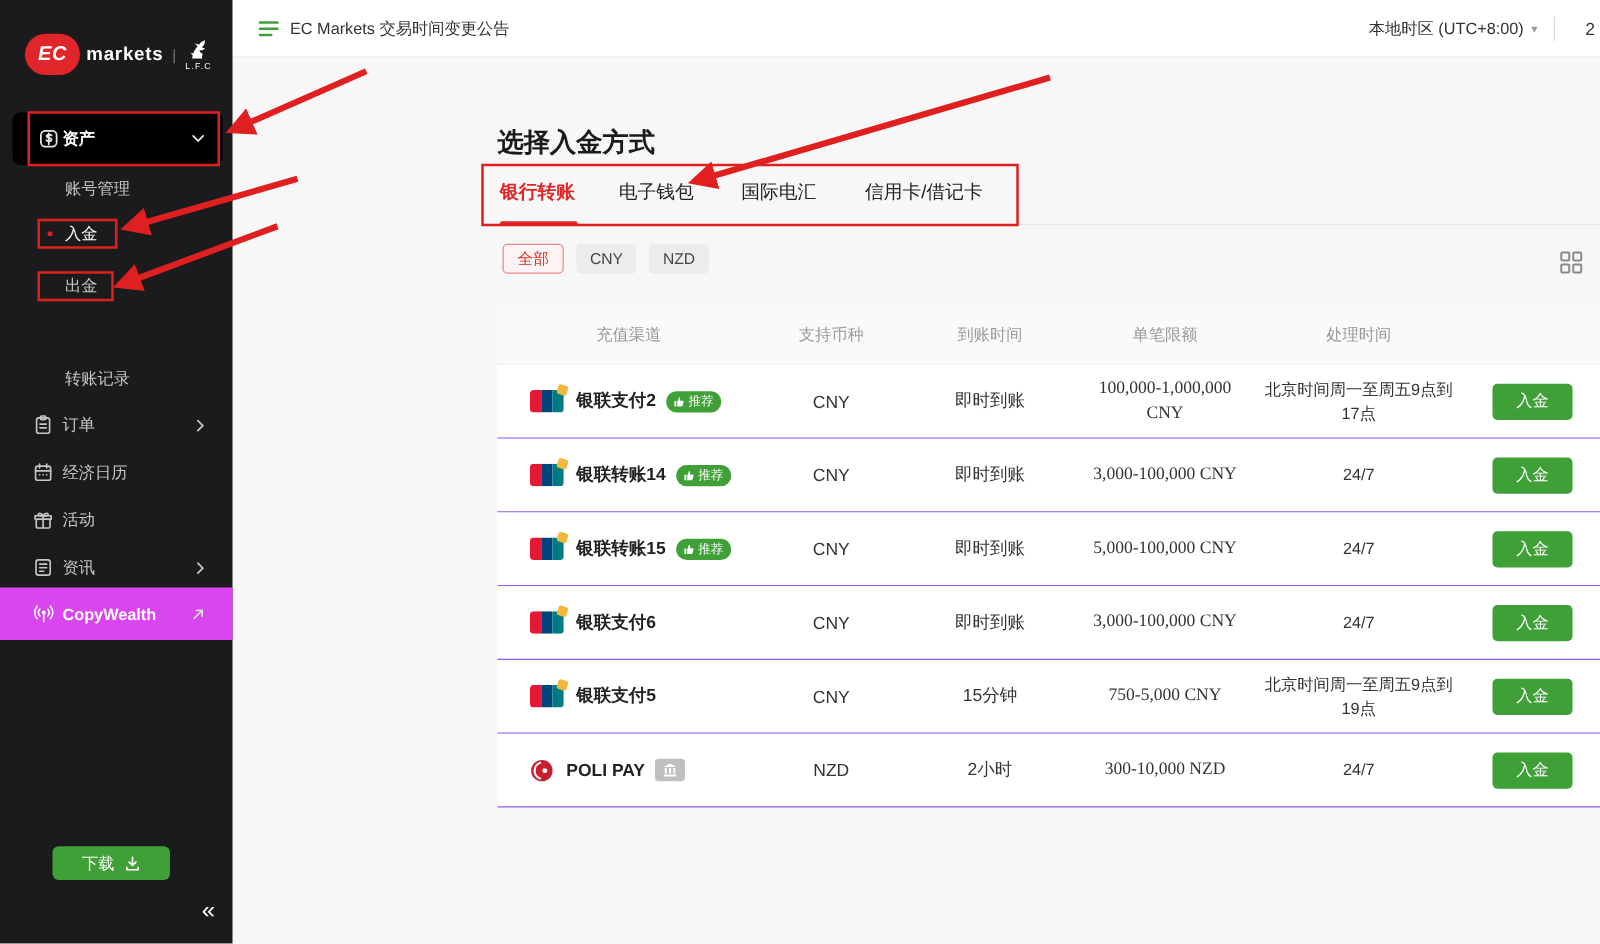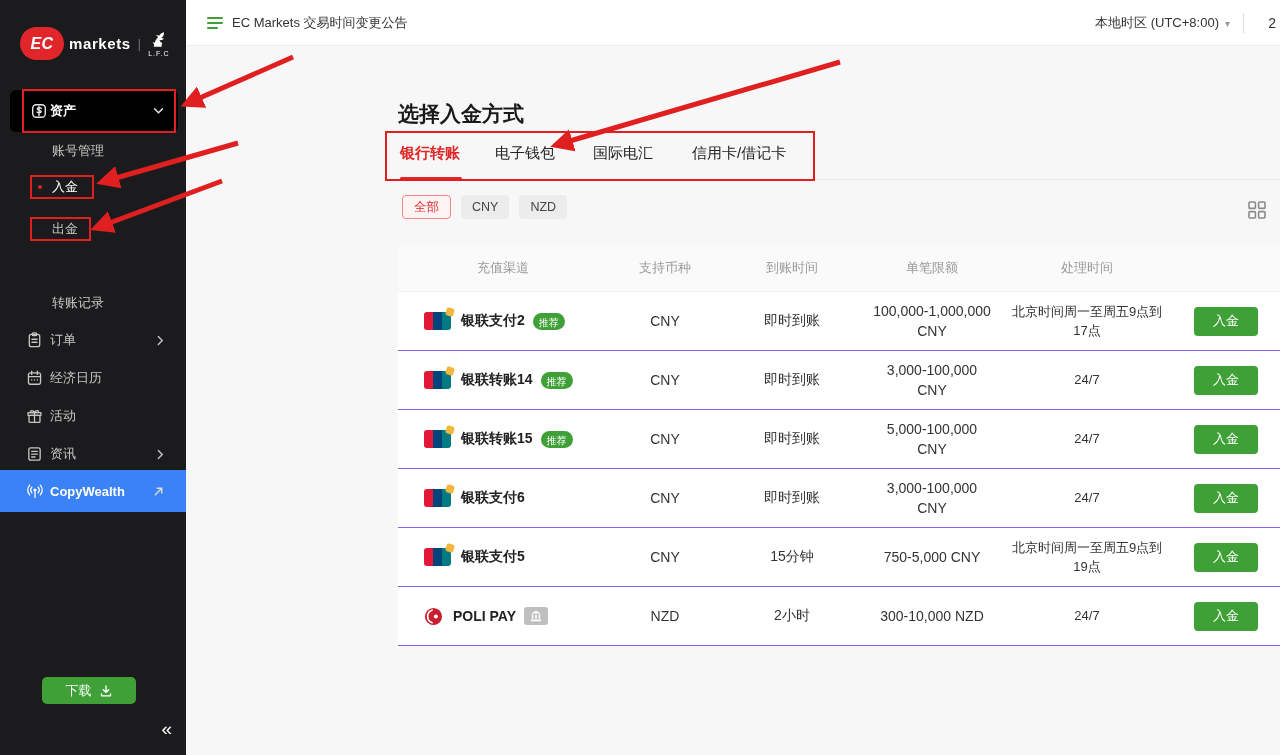--- a/index.html
+++ b/index.html
@@ -28,21 +28,21 @@
   .item-deposit { top:168px; height:38px; }
   .item-deposit .lbl { color:#fff; }
   .active-dot { position:absolute; left:38px; top:50%; width:4px; height:4px; margin-top:-2px; border-radius:50%; background:#e02020; }
   .item-withdraw { top:210px; height:38px;padding-left:48px; }
   .item-wallet { top:248px; height:34px; }
   .item-records { top:286px; height:34px; }
   .item-orders { top:322px; height:36px; }
   .item-calendar { top:360px; height:36px; }
   .item-activities { top:398px; height:36px; }
   .item-news { top:436px; height:36px; }
-  .item-copywealth { top:470px; height:42px; background:#3b82f6; }
+  .item-copywealth { top:470px; height:42px; background:#d946ef; }
   .item-copywealth .lbl { color:#fff; font-weight:bold; font-size:13px; }
 
   .download-btn { position:absolute; left:42px; top:677px; width:94px; height:27px; background:#3fa037; border:none; border-radius:5px; color:#fff; font-size:13px; display:flex; align-items:center; justify-content:center; gap:7px; cursor:pointer; }
   .collapse { position:absolute; right:14px; top:718px; color:#fff; font-size:19px; cursor:pointer; }
 
   
   .topbar { position:absolute; left:186px; top:0; width:1094px; height:46px; background:#fff; border-bottom:1px solid #ececec; z-index:1; }
   .announce { position:absolute; left:21px; top:0; height:46px; display:flex; align-items:center; gap:9px; color:#333; font-size:13px; cursor:pointer; }
   .ann-icon { display:flex; flex-direction:column; gap:3px; }
   .ann-icon i { display:block; height:2px; background:#3fa037; border-radius:1px; }
@@ -71,28 +71,28 @@
   
   .table { position:absolute; left:398px; top:245px; width:882px; background:#fff; }
   .t-row { display:flex; align-items:center; border-bottom:1px solid #8b5cf6; background:#fff; }
   .t-head { height:47px; background:#fafafa; border-bottom:1px solid #f0f0f0; }
   .t-head .cell { color:#9a9a9a; font-size:13px; }
   .cell { display:flex; align-items:center; justify-content:center; text-align:center; font-size:14px; color:#333; }
   .c-channel { width:210px; justify-content:flex-start; padding-left:26px; text-align:left; }
   .t-head .c-channel { justify-content:center; padding-left:0; }
   .c-currency { width:114px; }
   .c-arrival { width:140px; }
-  .c-limit { width:140px; }
+  .c-limit { width:140px;font-family:Liberation Serif, serif; }
   .c-limit span { display:inline-block; max-width:118px; line-height:1.45; }
   .c-processing { width:170px; font-size:13px; }
   .c-processing span { display:inline-block; max-width:160px; line-height:1.5; }
   .c-action { width:108px; }
   .row-body { height:59px; }
   .chan-name { font-size:14px; font-weight:bold; color:#222; margin-left:10px; white-space:nowrap; }
-  .badge-rec { margin-left:8px; height:17px; padding:0 6px; border-radius:9px; background:#3fa037; color:#fff; font-size:10px; display:inline-flex; align-items:center; gap:3px; white-space:nowrap;flex-direction:column; }
+  .badge-rec { margin-left:8px; height:17px; padding:0 6px; border-radius:9px; background:#3fa037; color:#fff; font-size:10px; display:inline-flex; align-items:center; gap:3px; white-space:nowrap; }
   .badge-bank { margin-left:8px; width:24px; height:18px; border-radius:3px; background:#bfbfbf; display:inline-flex; align-items:center; justify-content:center; }
   .unionpay { position:relative; width:27px; height:18px; border-radius:3px; overflow:visible; flex:none; }
   .unionpay .stripes { width:27px; height:18px; border-radius:3px; overflow:hidden; display:flex; }
   .unionpay .stripes i { flex:1; }
   .unionpay .s1 { background:#e21836; } .unionpay .s2 { background:#00447c; } .unionpay .s3 { background:#007b84; }
   .unionpay .corner { position:absolute; right:-3px; top:-4px; width:8px; height:8px; background:#f4b63c; border-radius:2px; transform:rotate(18deg); }
   .poli { width:19px; height:19px; flex:none; }
   .deposit-btn { width:64px; height:29px; background:#3fa037; border:none; border-radius:4px; color:#fff; font-size:13px; cursor:pointer; }
 
   

